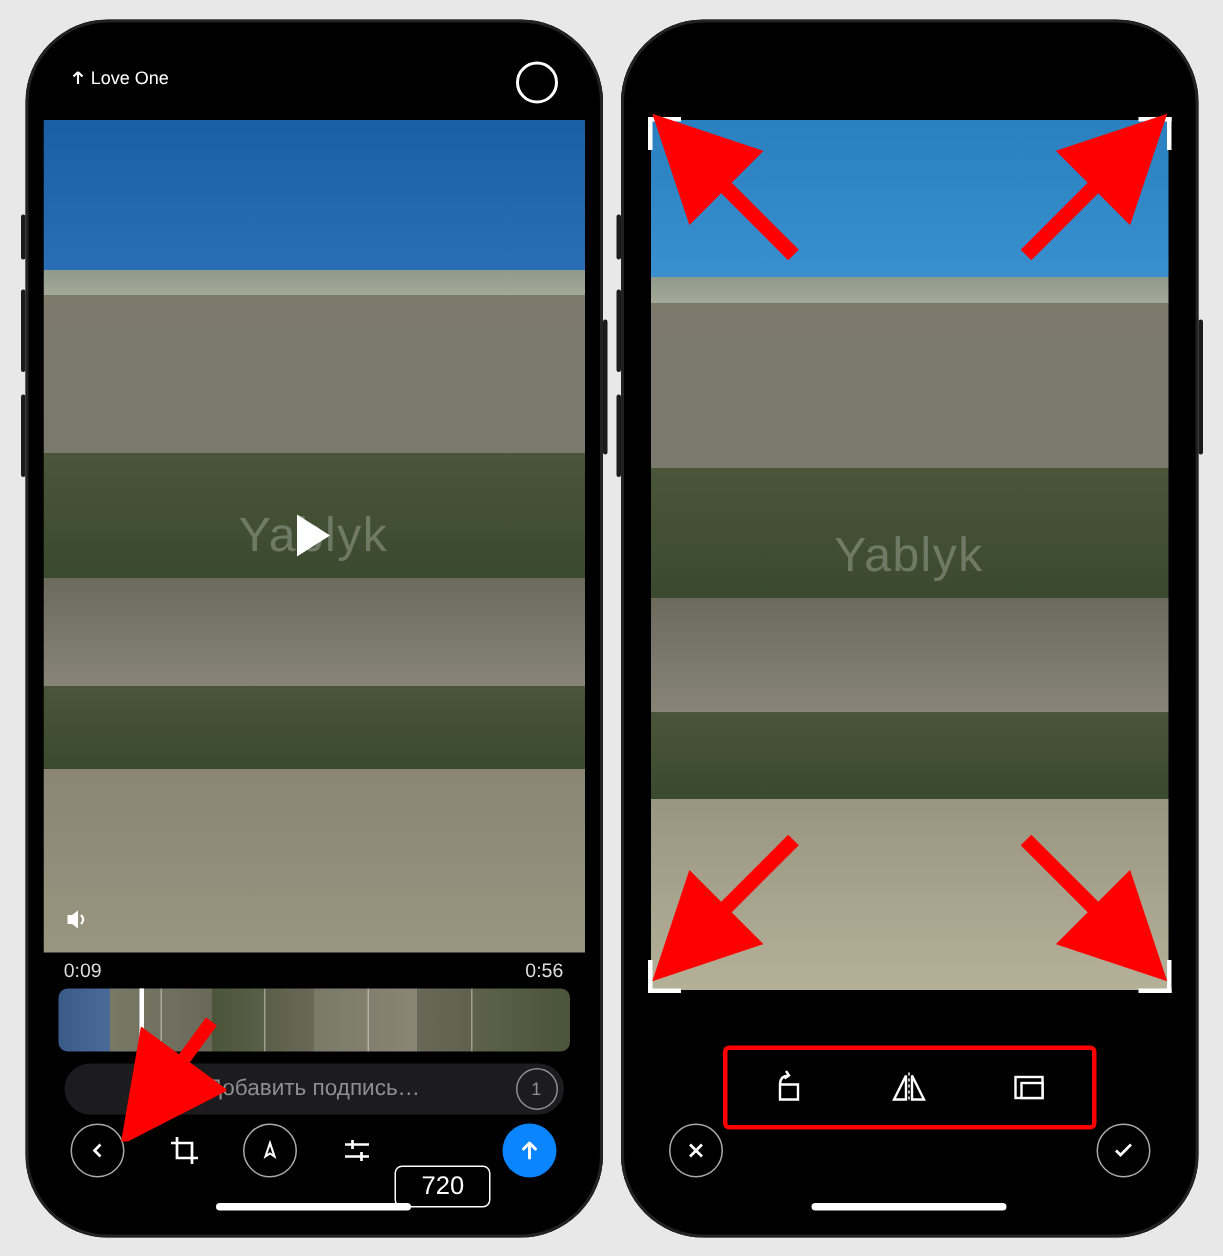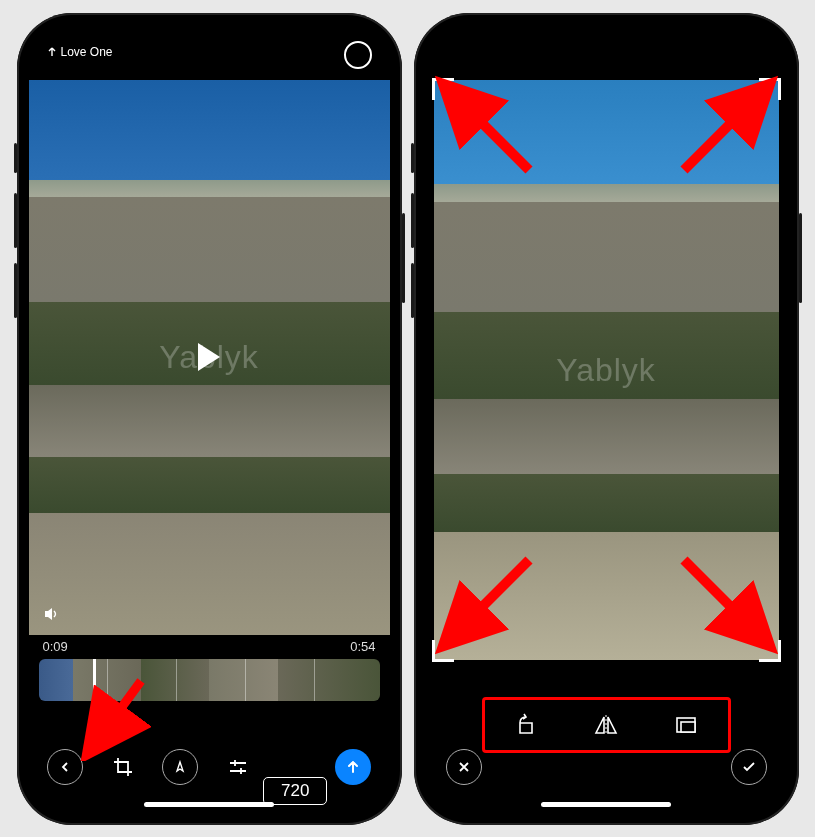--- a/index.html
+++ b/index.html
@@ -215,31 +215,37 @@
       <div class="volume-icon">
         <svg width="18" height="18" viewBox="0 0 18 18">
             <path d="M2 6 L5 6 L9 3 L9 15 L5 12 L2 12 Z" fill="#fff"></path>
             <path d="M11 6 Q14 9 11 12" stroke="#fff" stroke-width="1.4" fill="none"></path>
           </svg>
       </div>
     </div>
 
     <div class="time-row">
       <span>0:09</span>
-      <span>0:54</span>
+      <span>0:56</span>
     </div>
 
     <div class="scrubber">
       <div class="scrub-handle"></div>
       <div class="scrub-divider" style="margin-left:20%"></div>
       <div class="scrub-divider" style="margin-left:20%"></div>
       <div class="scrub-divider" style="margin-left:20%"></div>
       <div class="scrub-divider" style="margin-left:20%"></div>
     </div>
 
+    <div class="caption-row">
+      <span>Добавить подпись…</span>
+      <div class="time-circle">
+        <span>1</span>
+      </div>
+    </div>
 
     <div class="toolbar">
       <div class="t-btn">
         <div class="circ-btn">
             <svg width="12" height="12" viewBox="0 0 12 12">
               <path d="M8 2 L4 6 L8 10" stroke="#fff" stroke-width="1.8" fill="none"></path>
             </svg>
           </div>
       </div>
       <div class="t-btn">

